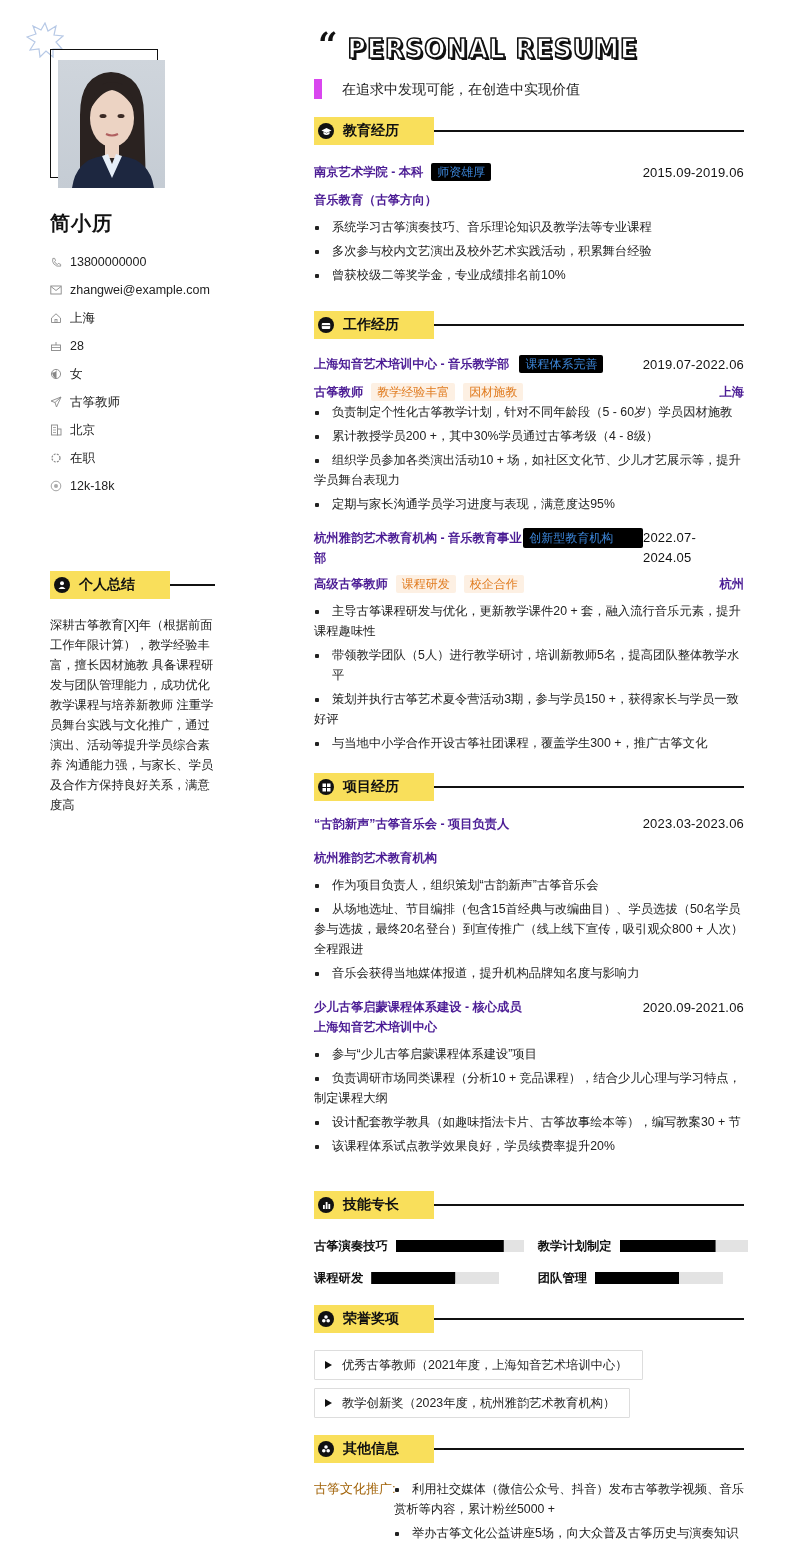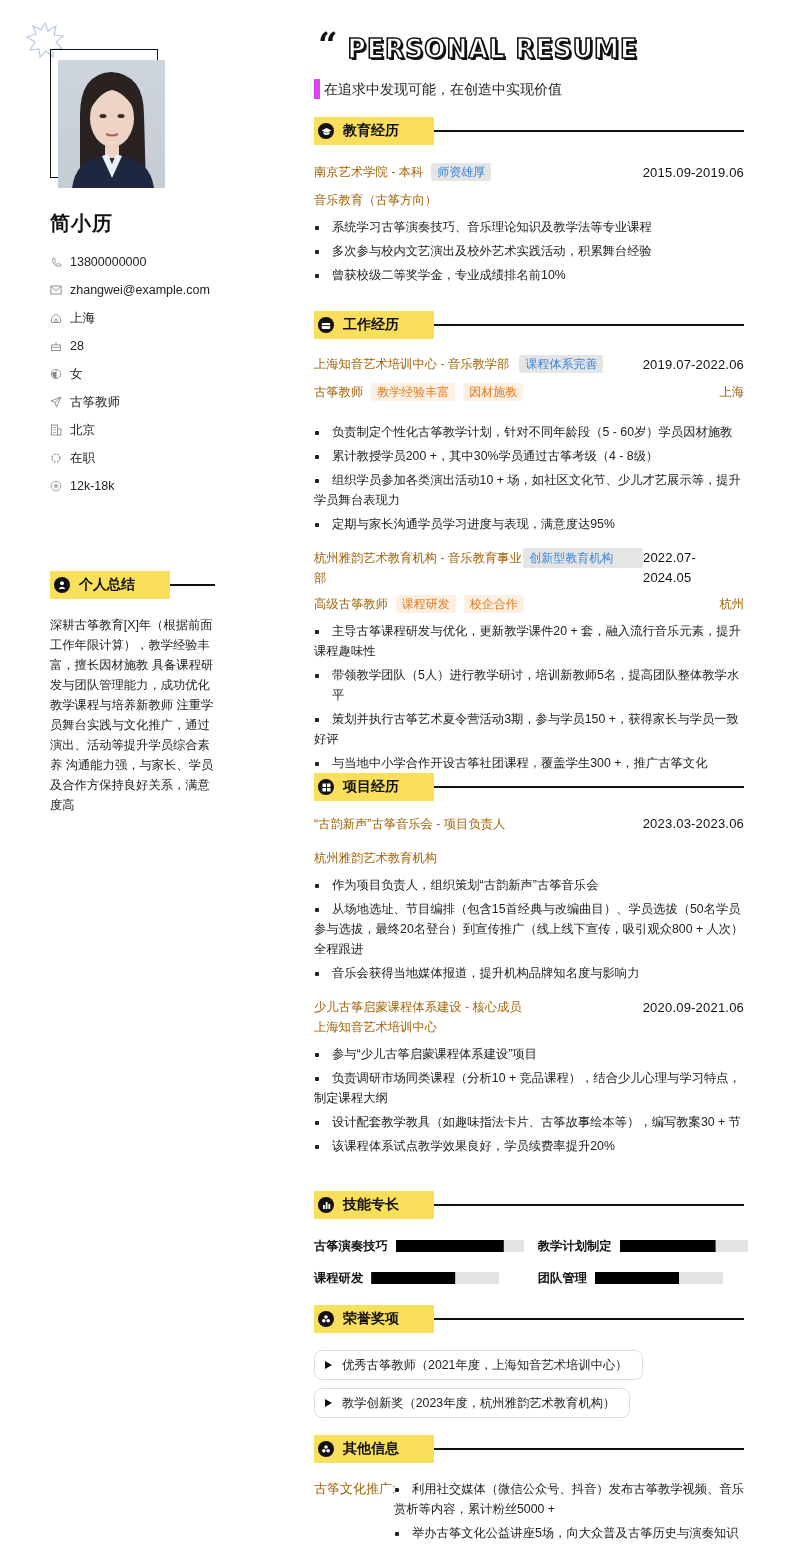--- a/index.html
+++ b/index.html
@@ -21,39 +21,39 @@
 .sec-pill .dot{width:16px;height:16px;border-radius:50%;background:#111;display:flex;align-items:center;justify-content:center;margin-right:9px}
 .sec-pill .t{font-size:14px;font-weight:bold;color:#111}
 .sec-line{flex:1;height:1.3px;background:#111}
 .summary{position:absolute;left:50px;top:571px;width:165px}
 .summary .sec-pill{width:120px}
 .summary-text{margin-top:16px;font-size:12.3px;line-height:20px;color:#222;word-break:break-all}
 .title-wrap{position:absolute;left:318px;top:30px;height:40px;display:flex;align-items:flex-start}
 .quote{font-family:"DejaVu Serif",serif;font-size:34px;font-weight:bold;color:#111;line-height:28px;margin-right:10px}
 .bubble{font-family:"DejaVu Sans",sans-serif;font-weight:900;font-size:25px;letter-spacing:1px;color:#fff;
  -webkit-text-stroke:1.6px #111;text-shadow:2px 2px 0 #111;line-height:40px;transform:scaleY(1.05)}
-.motto{position:absolute;left:314px;top:79px;height:20px;border-left:6px solid #d946ef;padding-left:4px;font-size:14px;color:#222;line-height:20px}
+.motto{position:absolute;left:314px;top:79px;height:20px;border-left:8px solid #d946ef;padding-left:20px;font-size:14px;color:#222;line-height:20px}
 .row{display:flex;align-items:flex-start;justify-content:space-between}
-.b{font-weight:normal;color:#a16207;font-size:12.3px}
+.b{font-weight:bold;color:#4c1d95;font-size:12.3px}
 .date{font-weight:normal;color:#111;font-size:13px;letter-spacing:.2px}
 .tag{display:inline-block;font-size:12px;padding:1px 6px;margin-left:8px;line-height:16px;border-radius:2px}
-.tag.blue{background:#e5e5e5;color:#3b84d6}
+.tag.blue{background:#000000;color:#3b84d6}
 .tag.orange{background:#fdf0e3;color:#e07b1f}
 ul.bl{list-style:none}
 ul.bl li{position:relative;padding-left:18px;font-size:12.3px;line-height:20px;color:#222;margin-bottom:4px}
 ul.bl li::before{content:"";position:absolute;left:1px;top:9px;width:4px;height:4px;background:#222;border-radius:1px}
 ul.bl li.wrap{padding-left:0;text-indent:18px}
 ul.bl li.wrap::before{left:1px}
 .skills{display:grid;grid-template-columns:1fr 1fr;column-gap:14px;row-gap:14px;margin-top:18px}
 .skill{display:flex;align-items:center;height:18px}
 .skill .lbl{font-size:12.3px;font-weight:bold;color:#111;margin-right:8px;white-space:nowrap}
 .bar{height:12px;background:#e3e3e3;position:relative;overflow:hidden}
 .bar .fill{position:absolute;left:0;top:0;height:12px;background:#000;clip-path:polygon(0 0,100% 0,calc(100% + 0px) 100%,0 100%)}
 .bar .fill::after{content:"";position:absolute;right:-6px;top:0;width:0;height:0;border-top:12px solid #000;border-right:6px solid transparent}
-.award{display:inline-flex;align-items:center;height:30px;border:1px solid #ddd;border-radius:8px;padding:0 14px 0 10px;font-size:12.3px;color:#222;margin-bottom:8px}
+.award{display:inline-flex;align-items:center;height:30px;border:1px solid #ddd;border-radius:1px;padding:0 14px 0 10px;font-size:12.3px;color:#222;margin-bottom:8px}
 .award .tri{width:0;height:0;border-left:7px solid #111;border-top:4.5px solid transparent;border-bottom:4.5px solid transparent;margin-right:10px}
 .other{display:flex;margin-top:16px}
 .other .k{font-weight:normal;font-size:13px;color:#a16207;width:80px;line-height:20px;white-space:nowrap}
 .other ul{flex:1}
 </style>
 </head>
 <body>
 
 <div class="left">
   <svg class="star" viewBox="0 0 38 36">
@@ -230,21 +230,21 @@
 
     <div style="margin-top:15px">
       <div class="row" style="height:20px;align-items:center">
         <div><span class="b">上海知音艺术培训中心 - 音乐教学部</span><span class="tag blue" style="margin-left:10px">课程体系完善</span></div>
         <span class="date">2019.07-2022.06</span>
       </div>
       <div class="row" style="margin-top:8px;height:20px;align-items:center">
         <div><span class="b">古筝教师</span><span class="tag orange">教学经验丰富</span><span class="tag orange">因材施教</span></div>
         <span class="b">上海</span>
       </div>
-      <ul class="bl" style="margin-top:20px">
+      <ul class="bl" style="margin-top:0">
         <li>负责制定个性化古筝教学计划，针对不同年龄段（5 - 60岁）学员因材施教</li>
         <li>累计教授学员200 +，其中30%学员通过古筝考级（4 - 8级）</li>
         <li class="wrap">组织学员参加各类演出活动10 + 场，如社区文化节、少儿才艺展示等，提升学员舞台表现力</li>
         <li>定期与家长沟通学员学习进度与表现，满意度达95%</li>
       </ul>
     </div>
 
     <div style="margin-top:14px">
       <div class="row">
         <span class="b" style="width:210px;line-height:20px">杭州雅韵艺术教育机构 - 音乐教育事业部</span>

